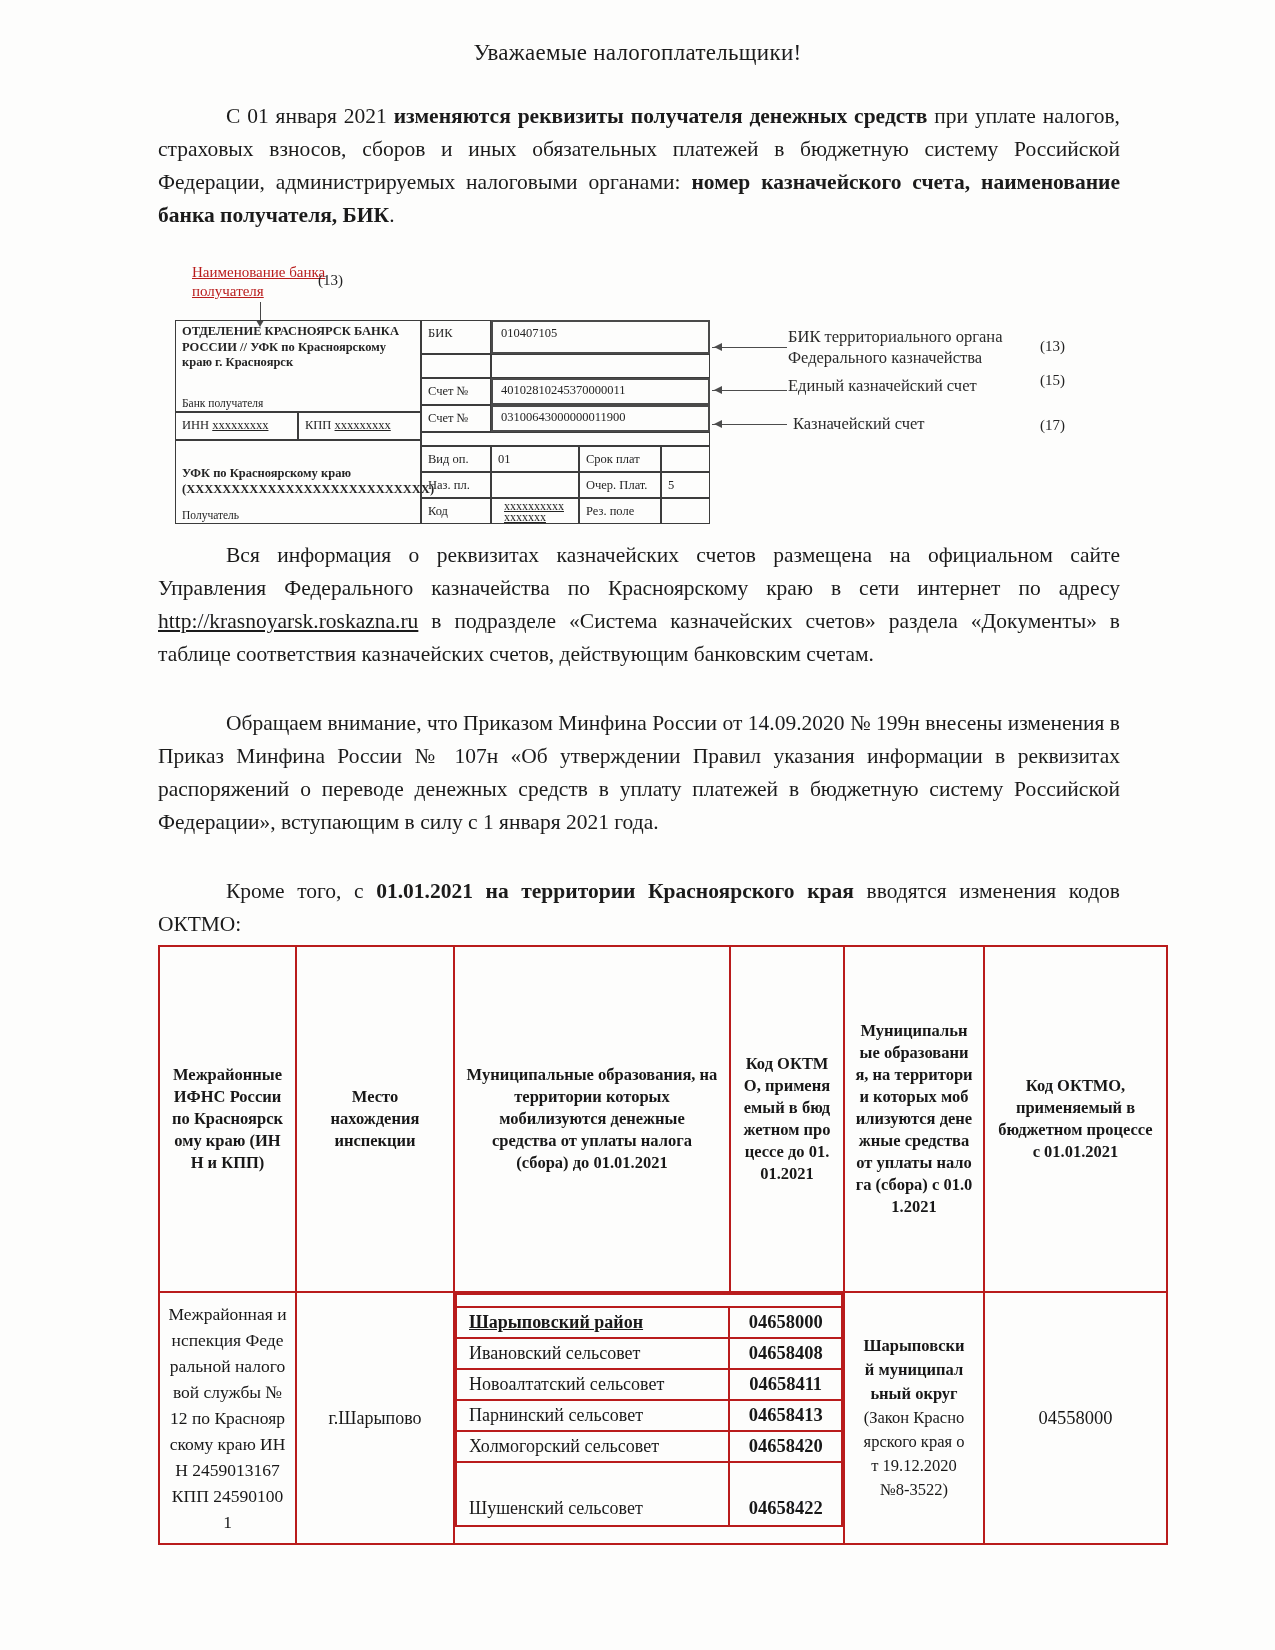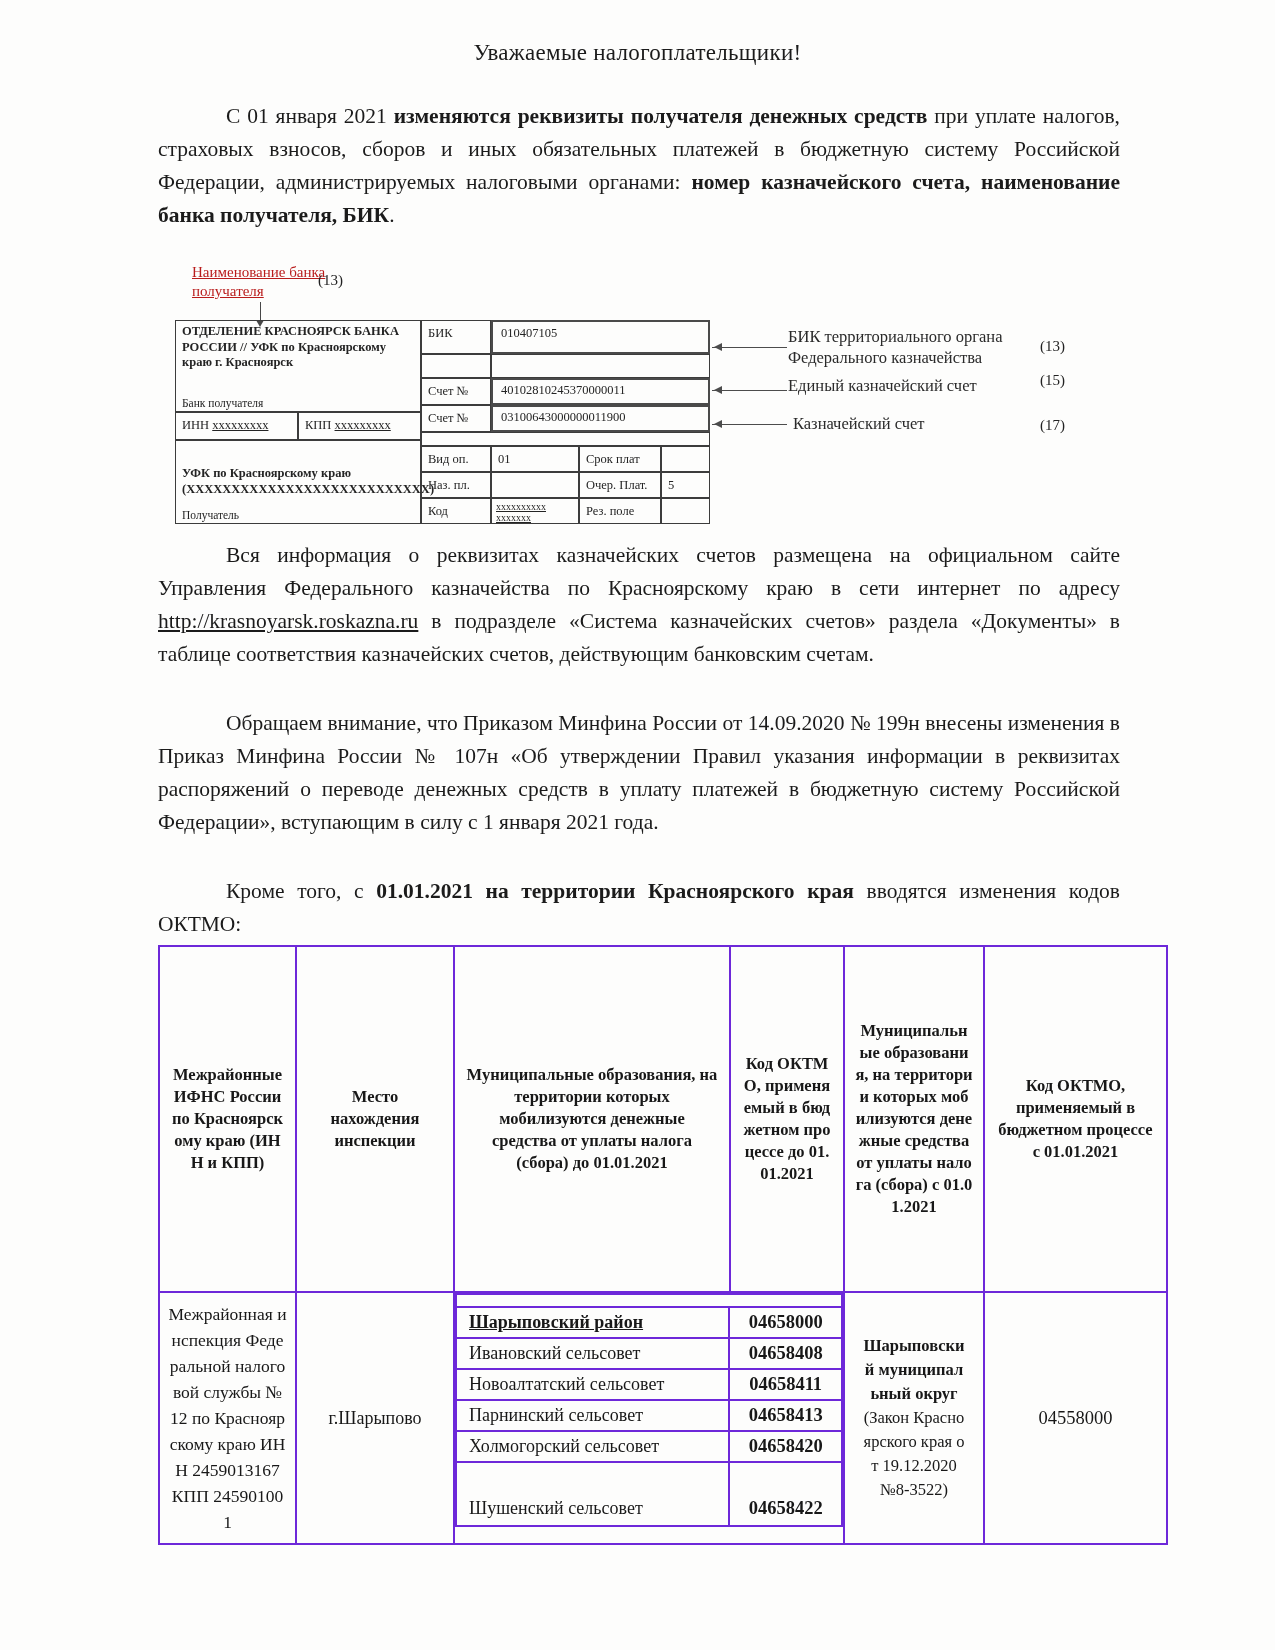--- a/index.html
+++ b/index.html
@@ -36,38 +36,38 @@
     border:4px solid transparent;border-top:7px solid #474747;
   }
   #bank-form{position:absolute;left:175px;top:320px;width:535px;height:204px;font-size:12.5px;color:#242424;}
   .fc{position:absolute;border:1.5px solid #3c3c3c;box-sizing:border-box;}
   .fc .caption{position:absolute;left:6px;bottom:2px;font-size:11.5px;}
   .bank-name{padding:3px 6px;font-weight:bold;font-size:12.5px;line-height:15.5px;}
   .cellpad{padding:5px 6px;}
   .vbox{border:2.4px solid #4a4a4a;}
   .vbox .val{padding:4px 8px;display:block;}
   .ufk{padding:24px 6px 0 6px;font-weight:bold;line-height:16px;font-size:12.5px;}
-  .kodval{font-size:10px;line-height:11px;padding:2px 4px;display:block;}
+  .kodval{font-size:12px;line-height:11px;padding:2px 12px;display:block;}
 
   .ann{position:absolute;font-size:16.5px;line-height:21px;color:#2a2a2a;width:245px;}
   .harrow{
     position:absolute;left:712px;width:75px;height:0;
     border-top:1.6px solid #4c4c4c;
   }
   .harrow::before{
     content:'';position:absolute;left:-2px;top:-5px;
     border:4px solid transparent;border-right:8px solid #4c4c4c;
   }
 
   
   #oktmo{
     position:absolute;left:158px;top:945px;width:1008px;
     border-collapse:collapse;table-layout:fixed;color:#181818;
   }
-  #oktmo th,#oktmo td{border:2px solid #6d28d9;box-sizing:border-box;}
+  #oktmo th,#oktmo td{border:2px solid #b91c1c;box-sizing:border-box;}
   #oktmo th{
     font-weight:bold;font-size:16.5px;line-height:22px;
     text-align:center;vertical-align:middle;padding:4px 10px;
   }
   .brk{word-break:break-all;}
   .hrow{height:346px;}
   td.insp{
     vertical-align:top;text-align:center;font-size:17.5px;line-height:26px;
     padding:8px 8px;word-break:break-all;
   }

